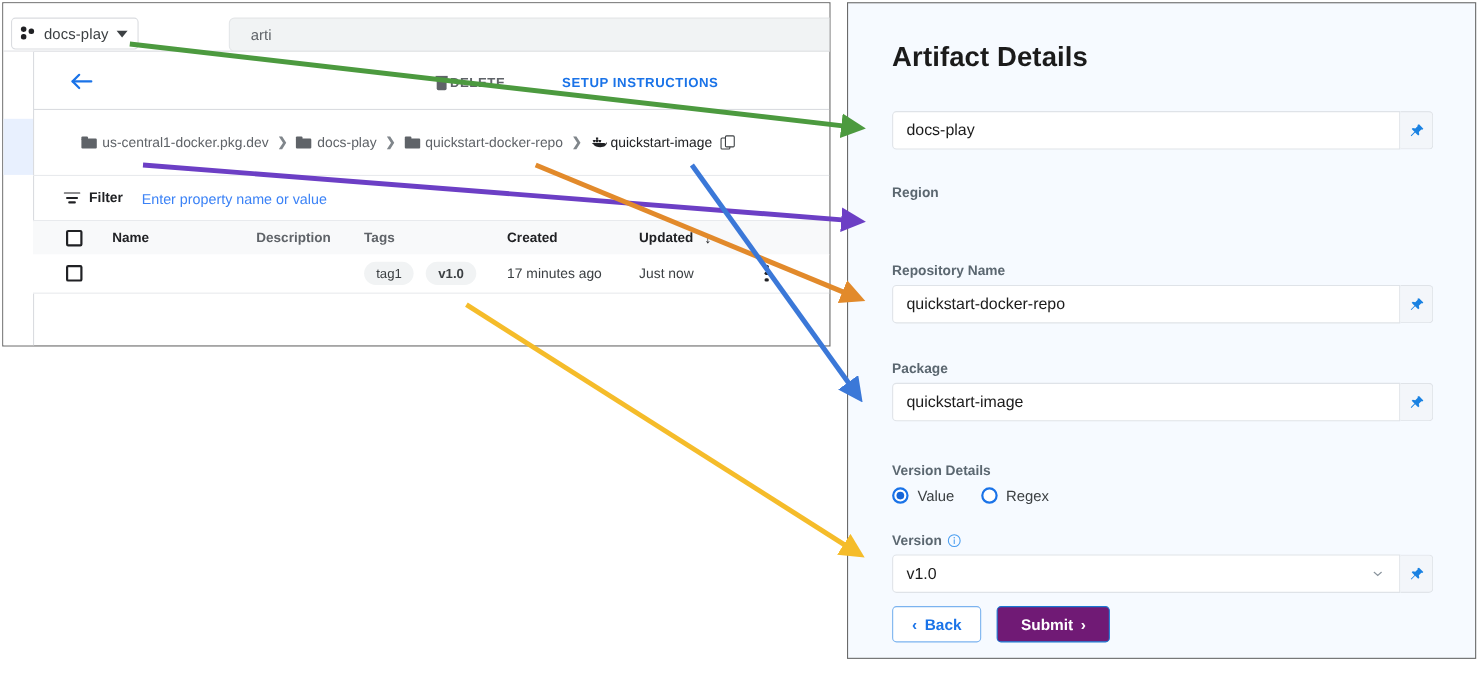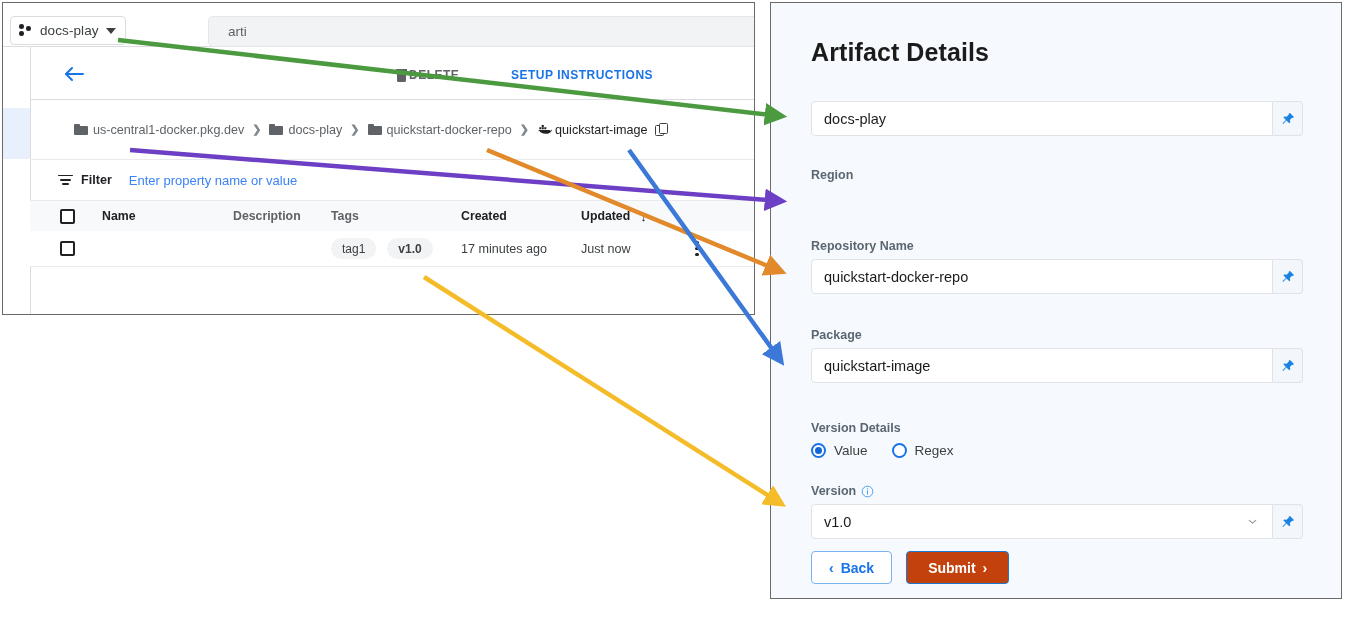--- a/index.html
+++ b/index.html
@@ -340,21 +340,21 @@
     height: 33px;
     border-radius: 4px;
     display: flex; align-items: center; justify-content: center;
     gap: 7px;
     font-size: 14px;
     font-weight: 700;
     box-sizing: border-box;
     padding: 0 17px;
   }
   .btn.secondary { background: #ffffff; border: 1.5px solid #7bb3ef; color: #1a73e8; }
-  .btn.primary { background: #c2410c; border: 1.5px solid #1a77d2; color: #ffffff; padding: 0 21px; }
+  .btn.primary { background: #701a75; border: 1.5px solid #1a77d2; color: #ffffff; padding: 0 21px; }
 
   
   #arrow-layer {
     position: absolute;
     left: 0; top: 0;
     width: 1346px; height: 625px;
     pointer-events: none;
   }
 </style>
 </head>

